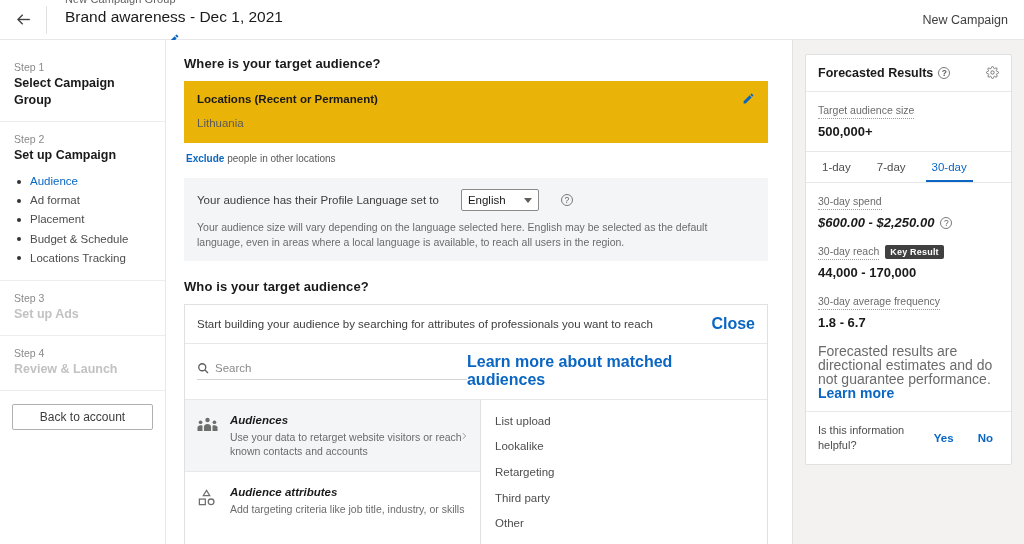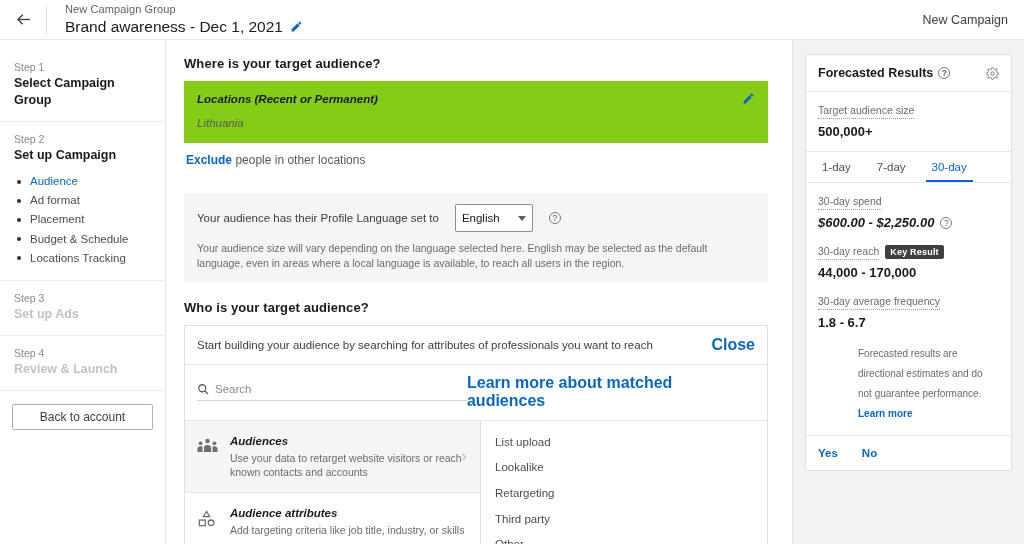--- a/index.html
+++ b/index.html
@@ -20,21 +20,21 @@
     background: #fff; position: relative;
   }
   .back-btn {
     width: 46px; height: 40px;
     display: flex; align-items: center; justify-content: center;
     color: #404040; cursor: pointer;
   }
   .vdiv { width: 1px; height: 28px; background: #e0e0e0; }
   .title-wrap { padding-left: 18px; display: flex; flex-direction: column; justify-content: center; }
   .group-label { font-size: 11px; color: #5f5f5f; line-height: 13px; letter-spacing: .1px; }
-  .camp-title-row { display: flex; align-items: center; gap: 7px; margin-top: 1px; }
+  .camp-title-row { display: flex; align-items: center; gap: 7px; margin-top: 1px; flex-direction: column; }
   .camp-title { font-size: 15.5px; color: #1a1a1a; line-height: 19px; }
   .pencil { color: #0a66c2; cursor: pointer; display: flex; }
   .newcamp {
     position: absolute; right: 16px; top: 50%; transform: translateY(-50%);
     font-size: 12.5px; color: #404040;
   }
 
   
   .body { flex: 1; display: flex; min-height: 0; }
 
@@ -70,34 +70,34 @@
   .main {
     flex: 1; min-width: 0; background: #fff;
     padding: 16px 24px 0 18px; overflow: hidden; position: relative;
   }
   .main-inner { max-width: 594px; }
   h2.sect {
     font-size: 13px; font-weight: bold; color: #1a1a1a;
     margin-bottom: 10px; letter-spacing: .1px;
   }
 
-  .gray-panel { background: #84cc16; padding: 10px 13px 12px 13px; position: relative; font-style: italic; }
+  .gray-panel { background: #eab308; padding: 10px 13px 12px 13px; position: relative; }
   .panel-head { font-size: 11.5px; font-weight: bold; color: #1a1a1a; line-height: 16px; }
   .panel-val { font-size: 11.5px; color: #5a5a5a; margin-top: 9px; line-height: 15px; }
   .panel-pencil { position: absolute; right: 13px; top: 11px; color: #0a66c2; cursor: pointer; display: flex; }
 
-  .exclude-row { margin: 10px 0 26px 2px; font-size: 12px; color: #5a5a5a; }
+  .exclude-row { margin: 10px 0 14px 2px; font-size: 10px; color: #5a5a5a; }
   .lnk { color: #0a66c2; cursor: pointer; }
   .lnk.b { font-weight: bold; }
 
   .lang-panel { background: #f4f5f6; padding: 11px 13px 11px 13px; }
-  .lang-row { display: flex; align-items: center; gap: 16px; }
+  .lang-row { display: flex; align-items: center; gap: 22px; }
   .lang-txt { font-size: 11.5px; color: #3d3d3d; }
   .lang-select {
-    width: 78px; height: 28px; border: 1px solid #8c8c8c; border-radius: 2px;
+    width: 78px; height: 22px; border: 1px solid #8c8c8c; border-radius: 2px;
     background: #fff; display: flex; align-items: center;
     padding: 8px 6px; justify-content: space-between; cursor: pointer;
   }
   .lang-select span { font-size: 11.5px; color: #1a1a1a; }
   .caret { width: 0; height: 0; border-left: 4px solid transparent; border-right: 4px solid transparent; border-top: 5px solid #5c5c5c; }
   .qmark {
     width: 12px; height: 12px; border: 1px solid #7a7a7a; border-radius: 50%;
     font-size: 8.5px; line-height: 10px; text-align: center; color: #5c5c5c;
     display: inline-block; cursor: pointer; flex: 0 0 12px;
   }
@@ -133,21 +133,21 @@
   .pane-r { flex: 1; padding: 8px 0 14px 0; }
   .opt { font-size: 11.5px; color: #4d4d4d; padding: 6.8px 14px; cursor: pointer; }
 
   
   .rail {
     width: 232px; flex: 0 0 232px; background: #f3f2f0;
     border-left: 1px solid #e2e2e2; padding: 14px 12px;
   }
   .card { background: #fff; border: 1px solid #e0e0e0; border-radius: 2px; }
   .card-head {
-    display: flex; align-items: flex-end; justify-content: space-between;
+    display: flex; align-items: flex-start; justify-content: space-between;
     padding: 11px 12px; border-bottom: 1px solid #e8e8e8;
   }
   .card-title { font-size: 12.5px; font-weight: bold; color: #1a1a1a; display: flex; align-items: center; gap: 5px; }
   .gear { color: #6b6b6b; cursor: pointer; display: flex; }
   .card-sec { padding: 11px 12px; border-bottom: 1px solid #e8e8e8; }
   .dotted { border-bottom: 1px dotted #9a9a9a; display: inline-block; padding-bottom: 1px; }
   .m-lbl { font-size: 10.5px; color: #6b6b6b; line-height: 14px; }
   .m-val { font-size: 13px; font-weight: bold; color: #1a1a1a; margin-top: 4px; line-height: 17px; }
   .m-val.ital { font-style: italic; }
   .tabs { display: flex; border-bottom: 1px solid #e8e8e8; padding: 0 10px; }
@@ -156,21 +156,21 @@
     margin-right: 14px; cursor: pointer; border-bottom: 2px solid transparent;
   }
   .tab.active { color: #0a66c2; border-bottom-color: #0a66c2; font-weight: normal; }
   .metric { margin-bottom: 13px; }
   .metric:last-child { margin-bottom: 0; }
   .metric-head { display: flex; align-items: center; gap: 6px; }
   .badge {
     background: #404040; color: #fff; font-size: 9px; font-weight: bold;
     padding: 2px 5px; border-radius: 2px; letter-spacing: .2px;
   }
-  .disclaimer { font-size: 10px; color: #6b6b6b; line-height: 20px; margin-top: 11px; margin-left: 40px; }
+  .disclaimer { font-size: 14px; color: #6b6b6b; line-height: 14px; margin-top: 11px; }
   .helpful {
     display: flex; align-items: center; justify-content: space-between;
     padding: 11px 12px;
   }
   .helpful-q { font-size: 11px; color: #4d4d4d; line-height: 15px; width: 92px; }
   .helpful-btns { display: flex; gap: 24px; padding-right: 6px; }
   .helpful-btns span { font-size: 11.5px; font-weight: bold; color: #0a66c2; cursor: pointer; }
 </style>
 </head>
 <body>
@@ -391,20 +391,21 @@
             <div class="m-val">1.8 - 6.7</div>
           </div>
 
           <div class="disclaimer">
             <span>Forecasted results are directional estimates and do not guarantee performance.</span>
             <span class="lnk b">Learn more</span>
           </div>
         </div>
 
         <div class="helpful">
+          <div class="helpful-q">Is this information helpful?</div>
           <div class="helpful-btns">
             <span>Yes</span>
             <span>No</span>
           </div>
         </div>
 
       </div>
     </div>
 
   </div>

